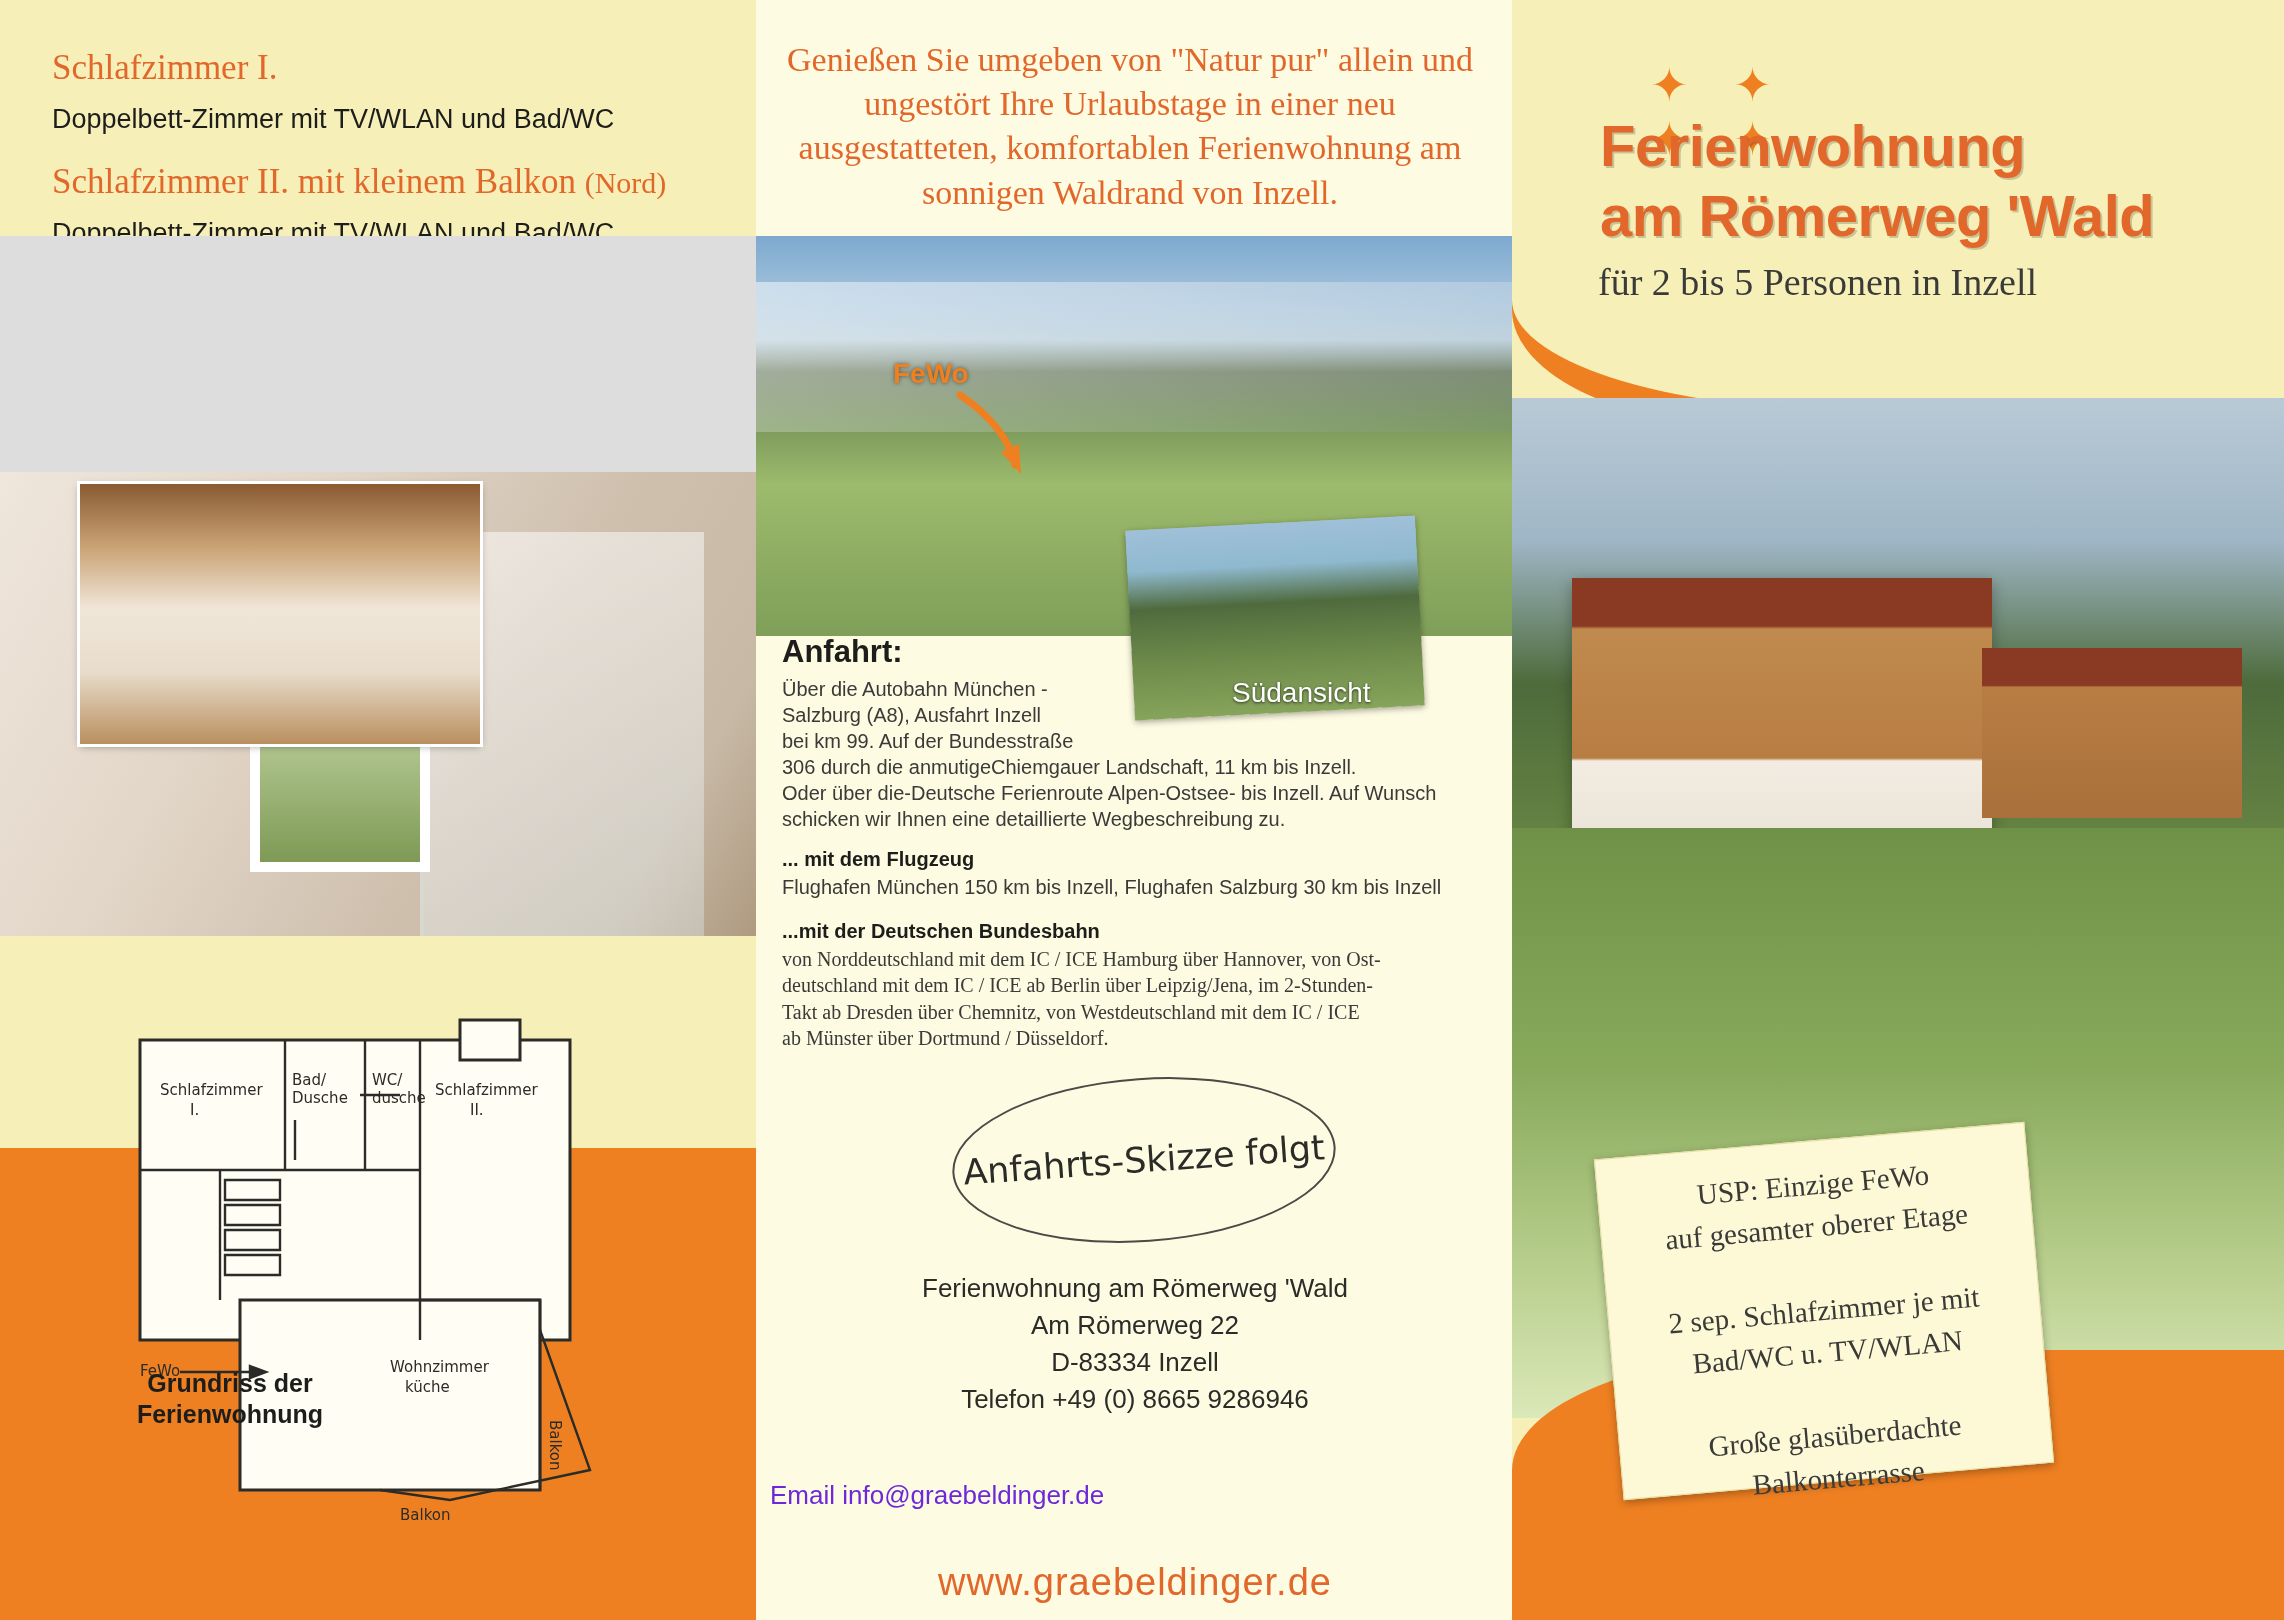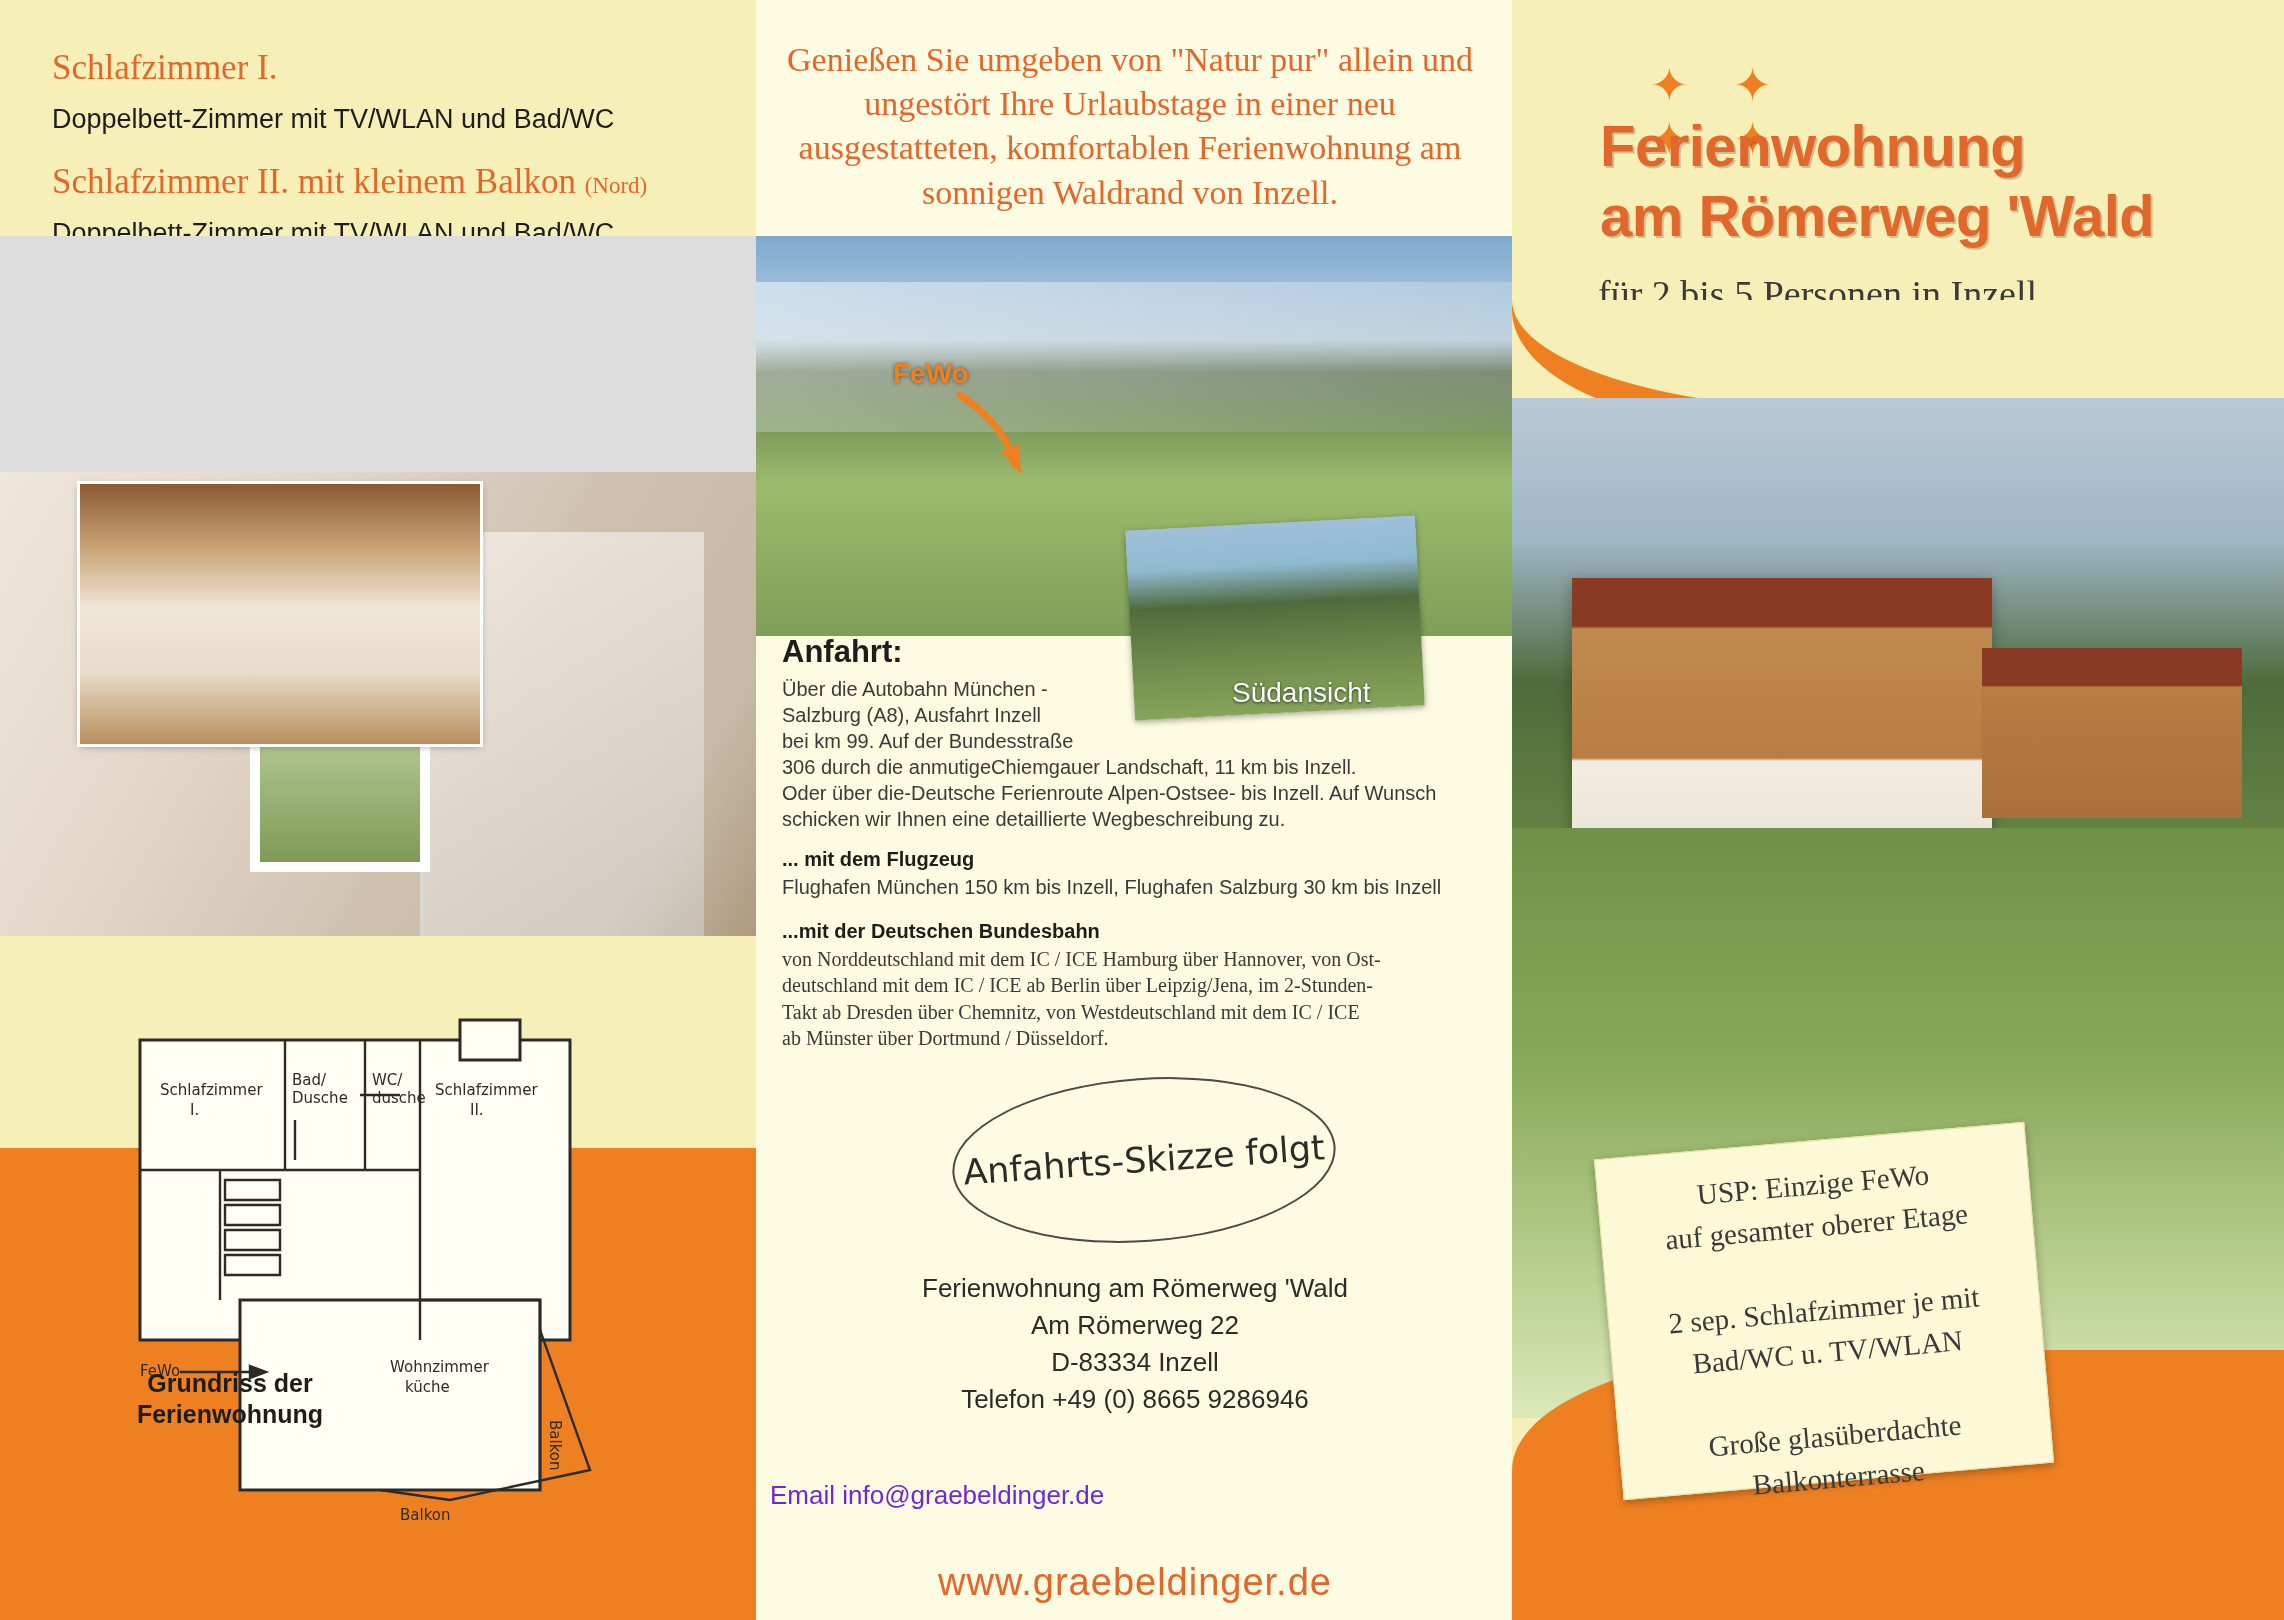--- a/index.html
+++ b/index.html
@@ -20,21 +20,21 @@
   .orange-block-left{position:absolute;left:0;top:1148px;width:756px;height:472px;background:#ef8022;}
   .left-photo-strip{position:absolute;left:0;top:236px;width:756px;height:700px;background:#ddd;overflow:hidden;}
 
   
   .hl-orange{color:#e2672b;font-family:"Liberation Serif", serif;font-size:35px;}
   .sub-dark{color:#1d1d1b;font-size:27px;font-family:"Liberation Sans",sans-serif;}
 
   #bed1-title{position:absolute;left:52px;top:48px;}
   #bed1-sub{position:absolute;left:52px;top:104px;}
   #bed2-title{position:absolute;left:52px;top:162px;}
-  #bed2-nord{font-size:23px;color:#e2672b;}
+  #bed2-nord{font-size:30px;color:#e2672b;}
   #bed2-sub{position:absolute;left:52px;top:218px;}
 
   
   #intro{
     position:absolute;left:770px;top:38px;width:720px;
     text-align:center;color:#e2672b;
     font-family:"Liberation Serif", serif;font-size:34px;line-height:1.30;
   }
 
   
@@ -82,21 +82,21 @@
 
   
   .stars{position:absolute;left:1650px;top:58px;width:220px;height:40px;}
   #brand-1,#brand-2{
     position:absolute;color:#e2672b;font-weight:bold;font-size:58px;
     font-family:"Liberation Sans", sans-serif;letter-spacing:-0.5px;
     text-shadow:2px 2px 0 rgba(0,0,0,0.18);
   }
   #brand-1{left:1600px;top:112px;}
   #brand-2{left:1600px;top:182px;}
-  #brand-sub{position:absolute;left:1598px;top:272px;color:#3a3a38;font-size:38px;font-family:"Liberation Serif", serif;}
+  #brand-sub{position:absolute;left:1598px;top:260px;color:#3a3a38;font-size:38px;font-family:"Liberation Serif", serif;}
 
   .house-photo{position:absolute;left:1512px;top:398px;width:772px;height:1020px;overflow:hidden;
     background:linear-gradient(to bottom,#b9cad6 0%,#9fb6c6 14%,#4d6b3b 28%,#6d8b45 48%,#8ba85a 68%,#a9c37a 84%,#cfe0a4 100%);}
   .wave-top{position:absolute;left:1512px;top:300px;width:772px;height:130px;background:#ef8022;
     border-bottom-left-radius:260px 120px;border-bottom-right-radius:60px 30px;}
   .wave-top2{position:absolute;left:1512px;top:300px;width:772px;height:110px;background:#f6f0b8;
     border-bottom-left-radius:340px 110px;}
   .wave-bottom{position:absolute;left:1512px;top:1350px;width:772px;height:270px;background:#ef8022;
     border-top-left-radius:300px 120px;}
 

